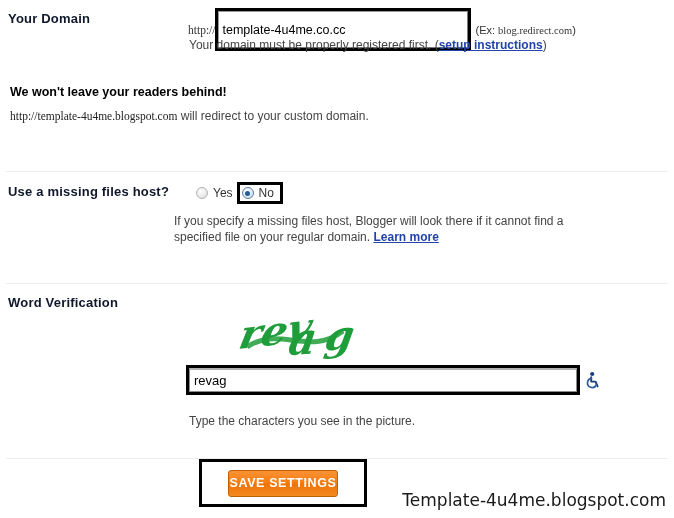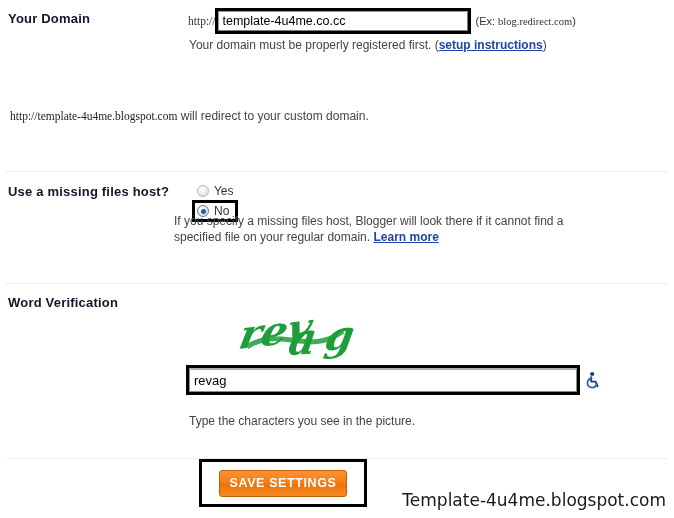--- a/index.html
+++ b/index.html
@@ -58,21 +58,21 @@
     font-size: 11.5px;
     color: #333;
   }
   .annot-box {
     border: 3px solid #000;
     display: inline-block;
     box-sizing: border-box;
   }
   .domain-input {
     width: 250px;
-    height: 20px;
+    height: 37px;
     box-sizing: border-box;
     border: 1px solid #7b7b7b;
     border-top-color: #9a9a9a;
     border-left-color: #9a9a9a;
     background: #ffffff;
     font-family: "Liberation Sans", sans-serif;
     font-size: 12.5px;
     color: #000;
     padding: 1px 3px;
     outline: none;
@@ -125,21 +125,20 @@
 
   
   #missingfiles-label { top: 184px; }
 
   .radio-group {
     position: absolute;
     top: 182px;
     left: 192px;
     display: flex;
     align-items: center;
-    flex-direction: column;
   }
   .radio-item {
     display: flex;
     align-items: center;
     padding: 2px 4px;
     cursor: pointer;
   }
   .radio-item.boxed {
     border: 3px solid #000;
     padding: 1px 6px 1px 2px;
@@ -243,21 +242,21 @@
     width: 168px;
     height: 48px;
     border: 3px solid #000;
     box-sizing: border-box;
     background: #ffffff;
     display: flex;
     align-items: center;
     justify-content: center;
   }
   .save-button {
-    width: 128px;
+    width: 110px;
     height: 27px;
     box-sizing: border-box;
     border: 1px solid #c06000;
     border-radius: 3px;
     background: linear-gradient(to bottom, #fa9235 0%, #f57c12 48%, #ee7209 52%, #f58a1f 100%);
     color: #ffffff;
     font-family: "Liberation Sans", sans-serif;
     font-size: 12.5px;
     font-weight: bold;
     letter-spacing: 0.6px;
@@ -292,20 +291,21 @@
     </span>
     <span class="ex-text">
       <span>(Ex: </span><span class="mono">blog.redirect.com</span><span>)</span>
     </span>
   </div>
 
   <div class="registered-note">
     <span>Your domain must be properly registered first. (</span><a class="link">setup instructions</a><span>)</span>
   </div>
 
+  <div id="readers-heading">We won't leave your readers behind!</div>
 
   <div id="redirect-note">
     <span class="mono">http://template-4u4me.blogspot.com</span><span> will redirect to your custom domain.</span>
   </div>
 
   <hr class="divider" id="divider-1">
 
   <div class="label-col" id="missingfiles-label">Use a missing files host?</div>
 
   <div class="radio-group">

